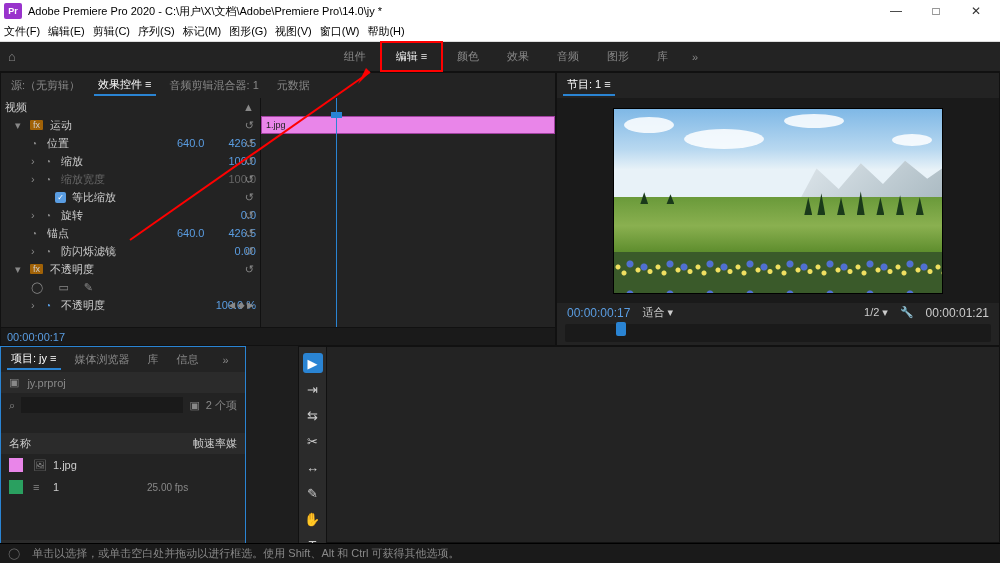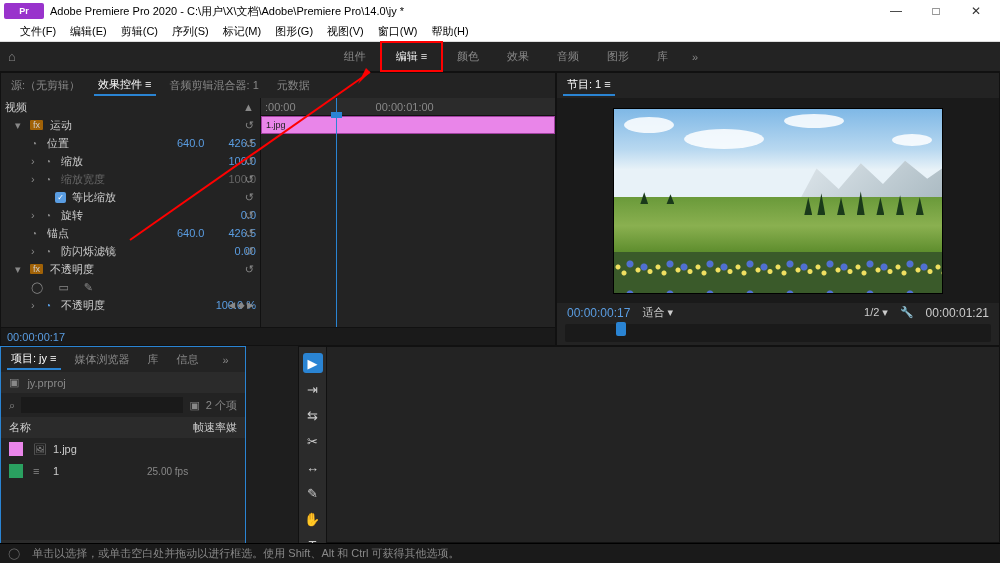--- a/index.html
+++ b/index.html
@@ -1,23 +1,23 @@
 <!DOCTYPE html>
 <html><head>
 <meta charset="utf-8">
 <style>
 * { margin: 0; padding: 0; box-sizing: border-box; font-family: "Microsoft YaHei", Arial, sans-serif; font-size: 11px; }
 body { background: #1e1e1e; color: #ccc; width: 1000px; height: 563px; overflow: hidden; position: relative; }
 
 .titlebar { background: #fff; color: #000; height: 22px; display: flex; align-items: center; padding: 0 4px; }
-.titlebar .icon-app { width: 40px; height: 16px; background: #9933cc; color: #fff; display: inline-flex; align-items: center; justify-content: center; font-size: 9px; font-weight: bold; border-radius: 2px; margin-right: 6px; }
+.titlebar .icon-app { width: 18px; height: 16px; background: #9933cc; color: #fff; display: inline-flex; align-items: center; justify-content: center; font-size: 9px; font-weight: bold; border-radius: 2px; margin-right: 6px; }
 .titlebar .title { flex: 1; }
 .winbtn { width: 40px; text-align: center; color: #333; font-size: 12px; }
 
-.menubar { background: #fff; color: #000; height: 20px; display: flex; align-items: center; padding: 0 16px; gap: 6px; border-bottom: 1px solid #ddd; }
+.menubar { background: #fff; color: #000; height: 20px; display: flex; align-items: center; padding: 0 0; border-bottom: 1px solid #ddd; }
 .menubar span { padding: 0 4px; }
 
 .workspace-bar { background: #232323; height: 30px; display: flex; align-items: center; padding: 0 8px; border-bottom: 1px solid #111; }
 .home-icon { color: #888; margin-right: 20px; font-size: 13px; }
 .ws-spacer { flex: 1; }
 .ws-tabs { display: flex; gap: 0; align-items: center; }
 .ws-tabs .tab { padding: 6px 14px; color: #888; cursor: pointer; }
 .ws-tabs .tab.active { color: #eee; }
 .red-box { border: 2px solid #f00; }
 .overflow { color: #888; margin-left: 10px; }
@@ -67,21 +67,21 @@
 .prog-fit { color:#ccc; }
 .prog-scrub { height:18px; background:#1a1a1a; position:relative; margin:2px 8px 0 8px; border-radius:2px;}
 .prog-scrub .handle { position:absolute; left:12%; top:-2px; width:10px; height:14px; background:#2a84d3; border-radius:2px;}
 
 
 .proj-top { display:flex; align-items:center; padding:4px 8px; gap:8px; background:#2b2b2b; }
 .proj-path { color:#888; }
 .proj-search { display:flex; align-items:center; padding:4px 8px; gap:6px; }
 .proj-search input { flex:1; background:#1a1a1a; border:none; color:#ccc; padding:2px 4px; }
 .proj-count { color:#888; }
-.proj-head { display:flex; background:#2b2b2b; padding:3px 8px; font-size:10px; color:#ccc; }
+.proj-head { display:flex; background:#2b2b2b; padding:3px 8px; font-size:10px; color:#ccc;margin-top:16px; }
 .proj-head .col1 { width: 160px; }
 .proj-head .col2 { width: 90px; text-align:right; }
 .proj-row { display:flex; align-items:center; padding:3px 8px; height:22px; }
 .proj-row .swatch { width:14px; height:14px; margin-right:10px; }
 .proj-row .icon { width:14px; margin-right:6px; color:#888; }
 .proj-row .name { flex:1; color:#ccc; }
 .proj-row .fps { width:90px; color:#888; font-size:10px; }
 .proj-bottom { margin-top:auto; height:22px; background:#2b2b2b; display:flex; align-items:center; padding:0 6px; gap:6px; color:#888; }
 .blue-outline { outline:1px solid #2a84d3; outline-offset:-1px; }
 
@@ -222,24 +222,20 @@
             <span class="caret">›</span>
             <span class="kf" style="color:#5a9de2">◔</span>
             <span class="label">不透明度</span>
             <span style="flex:1"></span>
             <span class="value">100.0 %</span>
             <span class="reset" style="color:#888;font-size:9px">◀ ◆ ▶</span>
           </div>
 
       </div>
       <div class="eff-timeline">
-        <div class="eff-ruler">
-            <span>:00:00</span>
-            <span>00:00:01:00</span>
-          </div>
         <div class="clip-bar">1.jpg</div>
         <div class="playhead-eff"></div>
       </div>
     </div>
     <div class="tc-bottom">
         <span>00:00:00:17</span>
       </div>
   </div>
 
   <div class="panel prog-panel">

